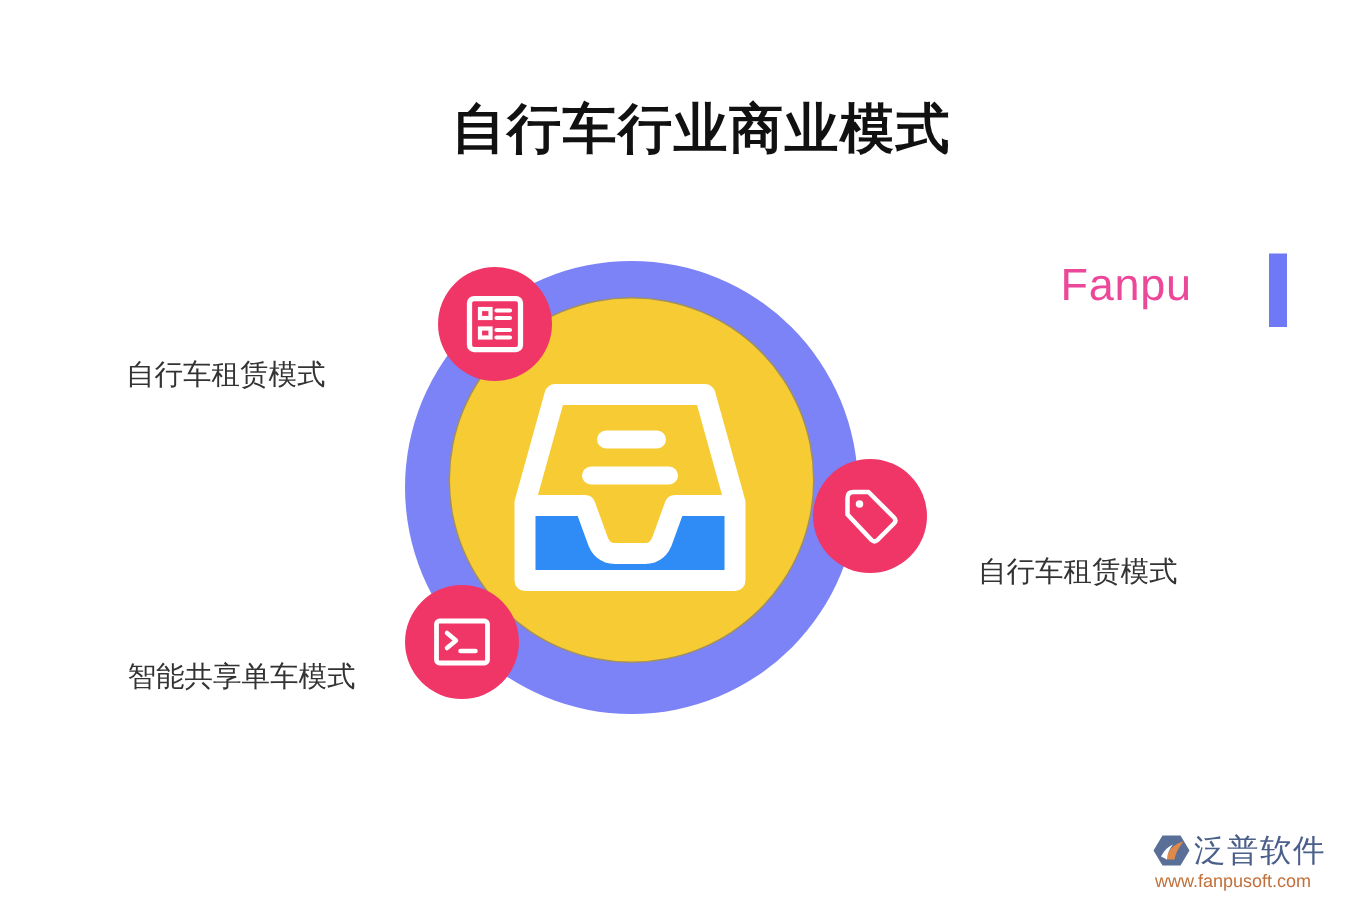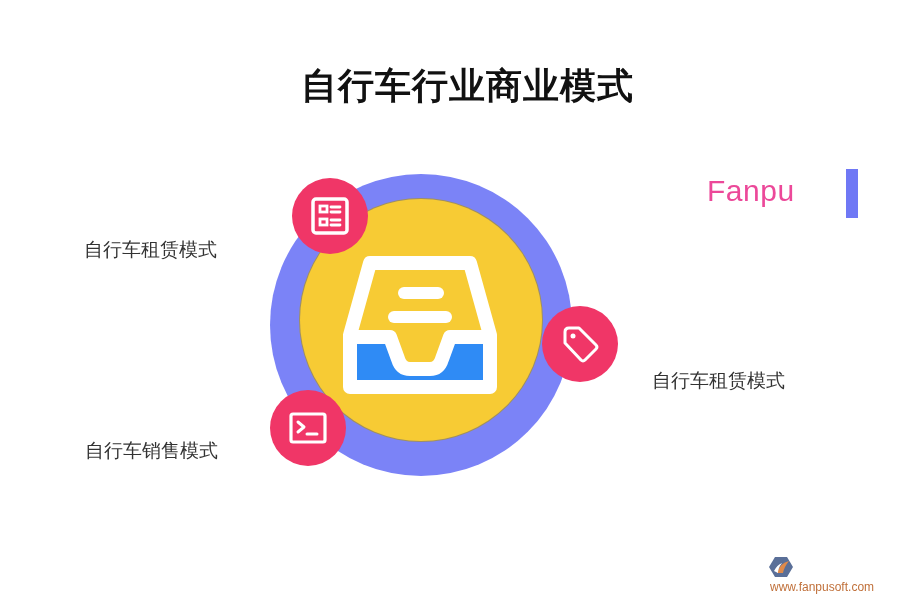--- a/index.html
+++ b/index.html
@@ -102,22 +102,23 @@
 <div class="badge badge-3">
   <svg viewBox="0 0 42 42">
     <rect x="4" y="7" width="34" height="28" rx="2" fill="none" stroke="#ffffff" stroke-width="3.2"></rect>
     <polyline points="11,15 17,20 11,25" fill="none" stroke="#ffffff" stroke-width="3" stroke-linecap="round" stroke-linejoin="round"></polyline>
     <line x1="20" y1="27" x2="30" y2="27" stroke="#ffffff" stroke-width="3" stroke-linecap="round"></line>
   </svg>
 </div>
 
 <div class="label label-1">自行车租赁模式</div>
 <div class="label label-2">自行车租赁模式</div>
-<div class="label label-3">自行车销售模式</div>
+<div class="label label-3">智能共享单车模式</div>
 
 <div class="logo">
   <svg class="logo-mark" viewBox="0 0 26 24">
     <path d="M7 2 H19 L25 12 L19 22 H7 L1 12 Z" fill="#5a6f98"></path>
     <path d="M9 18 Q12 8 21 6 Q16 12 15 18 Z" fill="#e08a4a"></path>
     <path d="M6 16 Q9 10 14 8 Q10 13 10 18 Z" fill="#ffffff"></path>
   </svg>
+  <div class="logo-cn">泛普软件</div>
   <div class="logo-url">www.fanpusoft.com</div>
 </div>
 
 </body></html>

